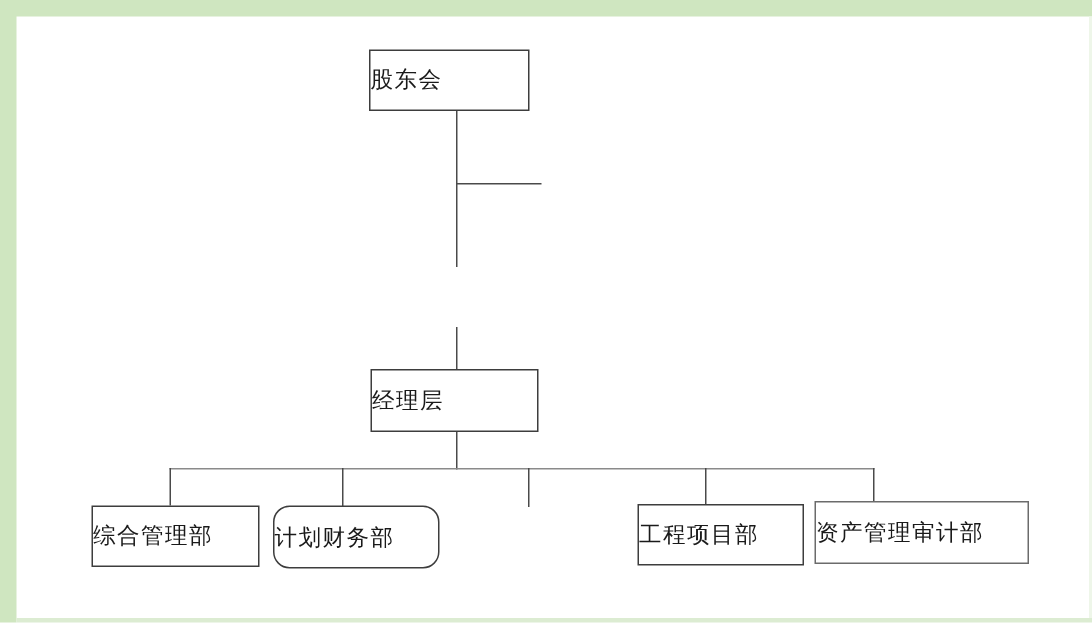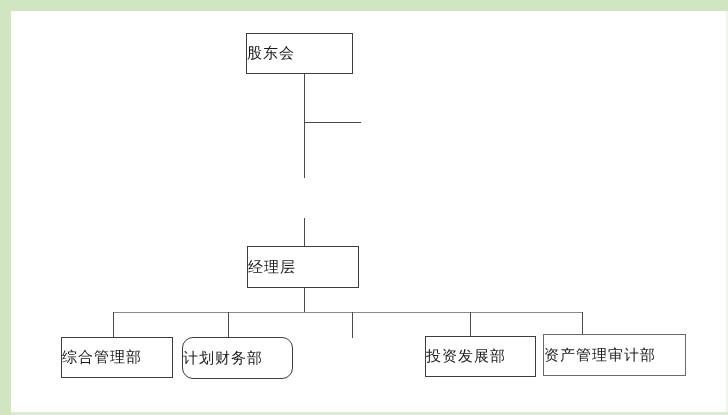--- a/index.html
+++ b/index.html
@@ -123,21 +123,21 @@
     <div class="node" style="left:61px;  top:337px; width:112px; height:41px;">
       <span>综合管理部</span>
     </div>
 
     <div class="node" style="left:182px; top:337px; width:111px; height:42px;border-radius:11px;">
       <span>计划财务部</span>
     </div>
 
 
     <div class="node" style="left:425px; top:336px; width:111px; height:41px;">
-      <span>投资发展部</span>
+      <span>工程项目部</span>
     </div>
 
     <div class="node grayish" style="left:543px; top:334px; width:143px; height:42px;">
       <span>资产管理审计部</span>
     </div>
 
   </div>
 </div>
 
 </body></html>

